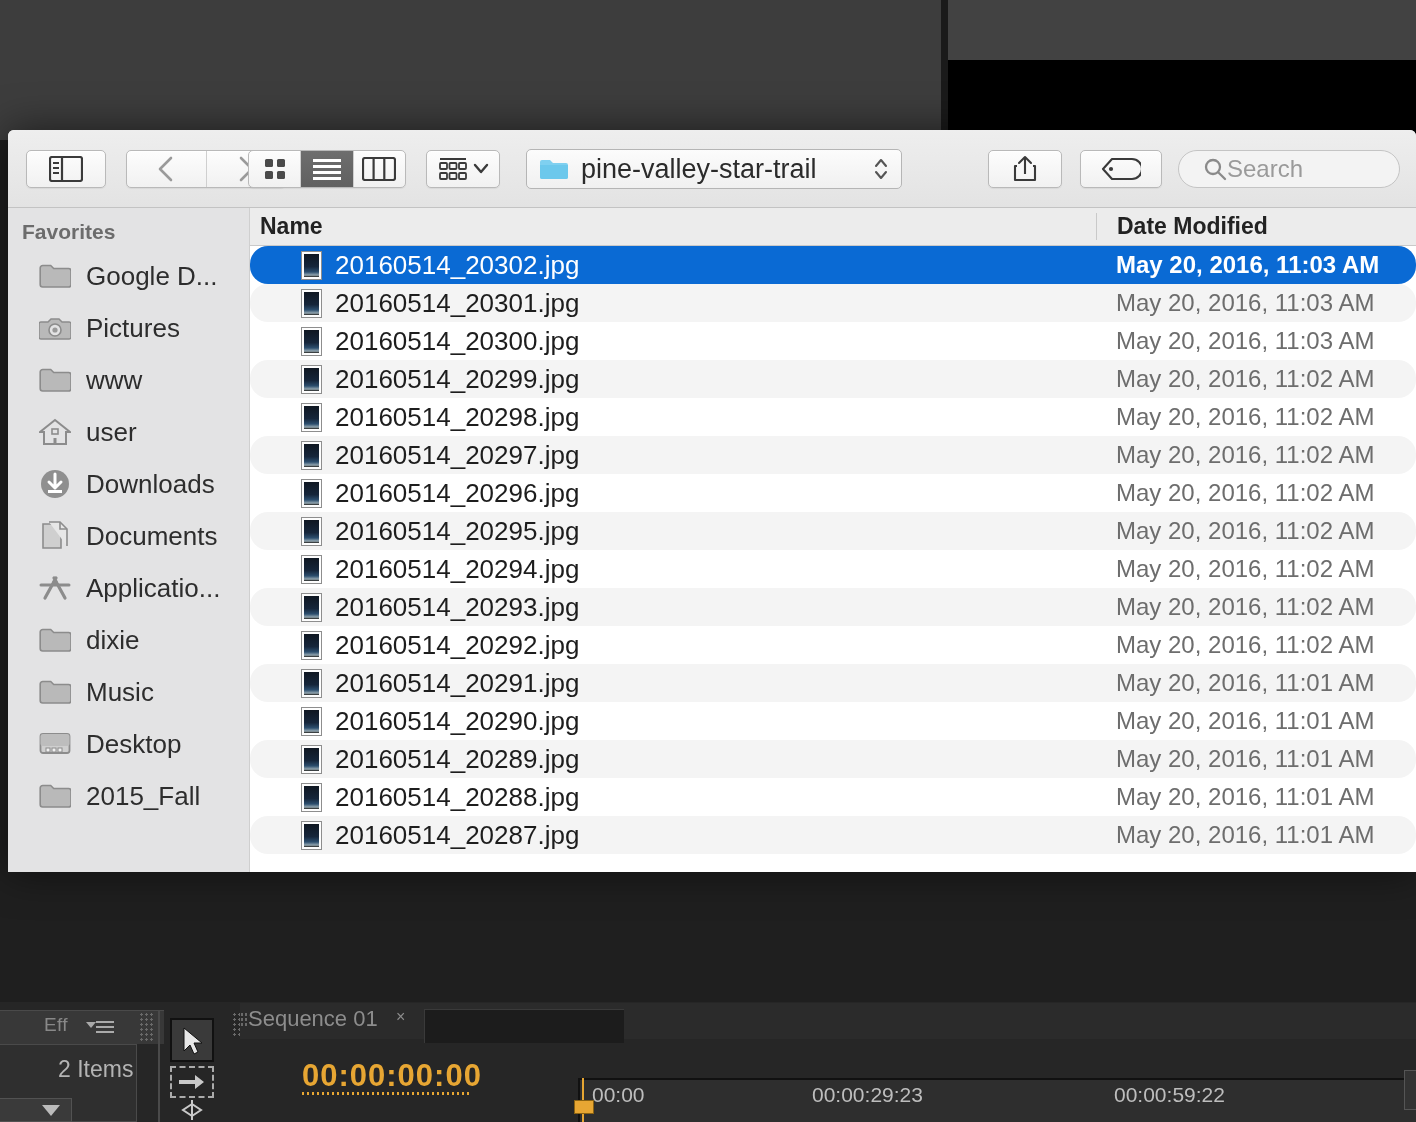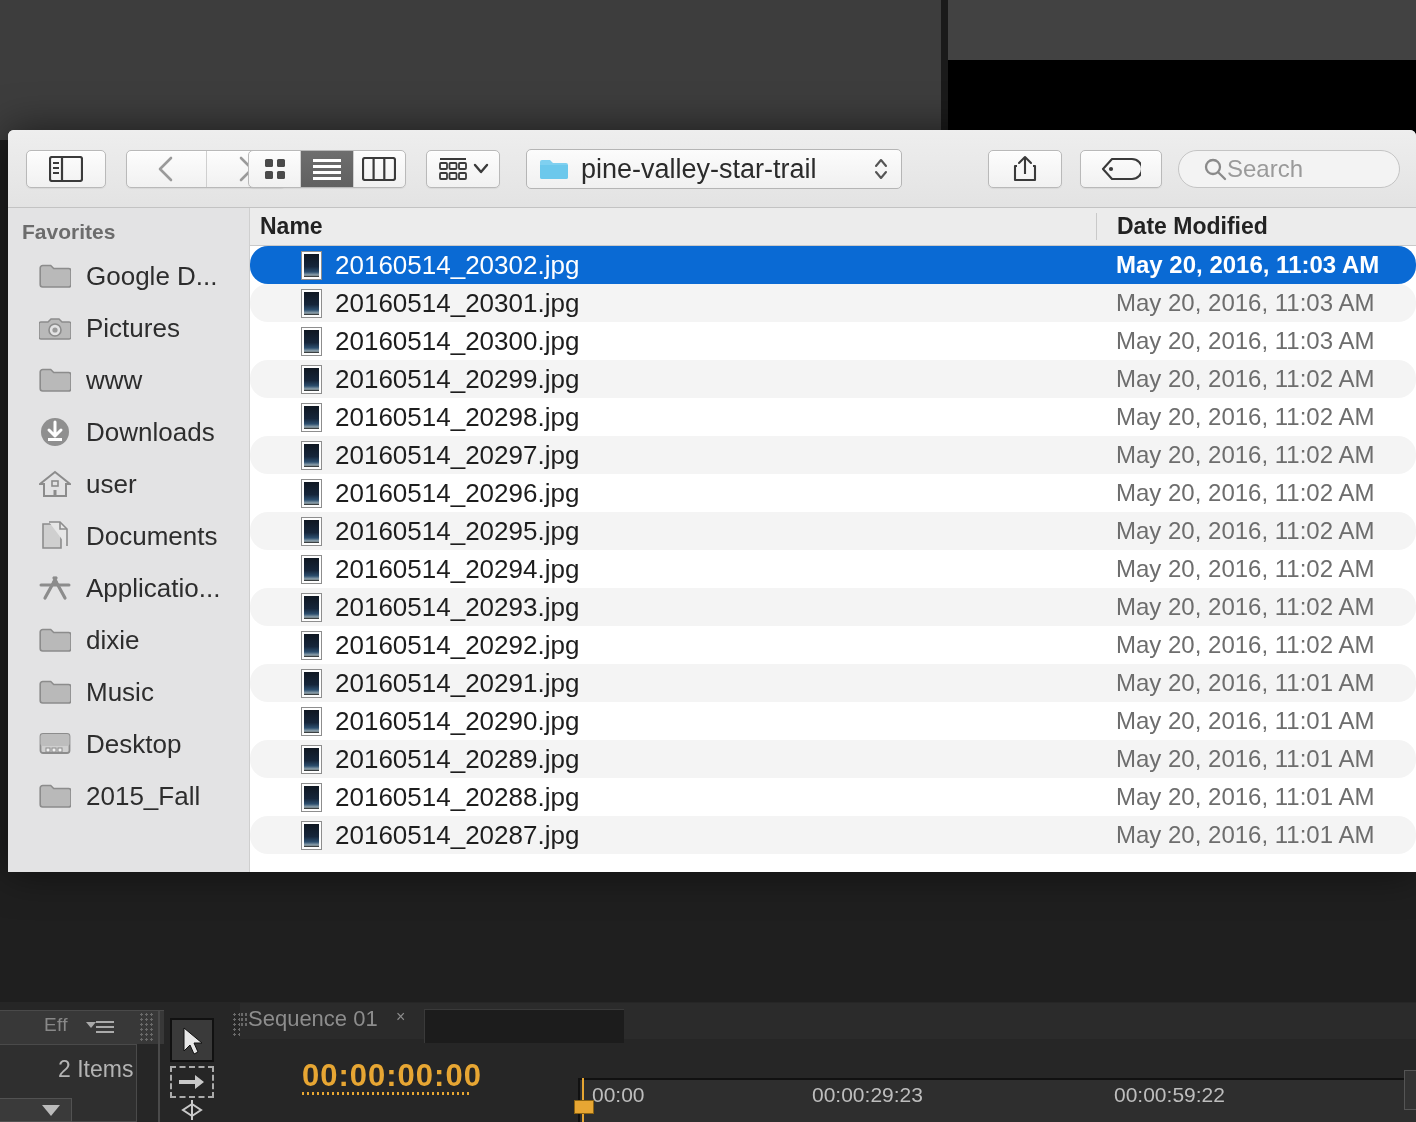--- a/index.html
+++ b/index.html
@@ -363,38 +363,38 @@
           <span class="ico">
             <svg width="32" height="26" viewBox="0 0 32 26">
                 <path d="M1.2 5 a2.5 2.5 0 0 1 2.5-2.5 h8 l3 3 h14.8 a2.5 2.5 0 0 1 2.5 2.5 v13.5 a2.5 2.5 0 0 1 -2.5 2.5 H3.7 a2.5 2.5 0 0 1 -2.5-2.5 Z" fill="#b9b9b9" stroke="#8c8c8c" stroke-width="1.6"></path>
               </svg>
           </span>
           <span class="lbl">www</span>
         </div>
 
         <div class="sb-item">
           <span class="ico">
+            <svg width="32" height="28" viewBox="0 0 32 28">
+              <path d="M16 2 L31 14 h-4 v12 H5 V14 H1 Z" fill="#e3e3e4" stroke="#8c8c8c" stroke-width="2"></path>
+              <rect x="13" y="11" width="6" height="5" fill="none" stroke="#8c8c8c" stroke-width="1.6"></rect>
+              <rect x="14.5" y="20" width="3" height="6" fill="#8c8c8c"></rect>
+            </svg>
+          </span>
+          <span class="lbl">user</span>
+        </div>
+
+        <div class="sb-item">
+          <span class="ico">
             <svg width="30" height="30" viewBox="0 0 30 30">
               <circle cx="15" cy="15" r="14" fill="#8f8f8f"></circle>
               <path d="M15 5 v13 M9 13 l6 6 6-6" fill="none" stroke="#fff" stroke-width="3" stroke-linecap="round" stroke-linejoin="round"></path>
               <rect x="8" y="21" width="14" height="3" fill="#fff"></rect>
             </svg>
           </span>
           <span class="lbl">Downloads</span>
-        </div>
-
-        <div class="sb-item">
-          <span class="ico">
-            <svg width="32" height="28" viewBox="0 0 32 28">
-              <path d="M16 2 L31 14 h-4 v12 H5 V14 H1 Z" fill="#e3e3e4" stroke="#8c8c8c" stroke-width="2"></path>
-              <rect x="13" y="11" width="6" height="5" fill="none" stroke="#8c8c8c" stroke-width="1.6"></rect>
-              <rect x="14.5" y="20" width="3" height="6" fill="#8c8c8c"></rect>
-            </svg>
-          </span>
-          <span class="lbl">user</span>
         </div>
 
         <div class="sb-item">
           <span class="ico">
             <svg width="30" height="30" viewBox="0 0 30 30">
               <path d="M3 3 h12 l6 6 v18 H3 Z" fill="#cfcfcf" stroke="#8c8c8c" stroke-width="1.6"></path>
               <path d="M9 1 h11 l7 7 v17" fill="#e7e7e7" stroke="#8c8c8c" stroke-width="1.6"></path>
               <path d="M20 1 v7 h7" fill="none" stroke="#8c8c8c" stroke-width="1.6"></path>
             </svg>
           </span>

